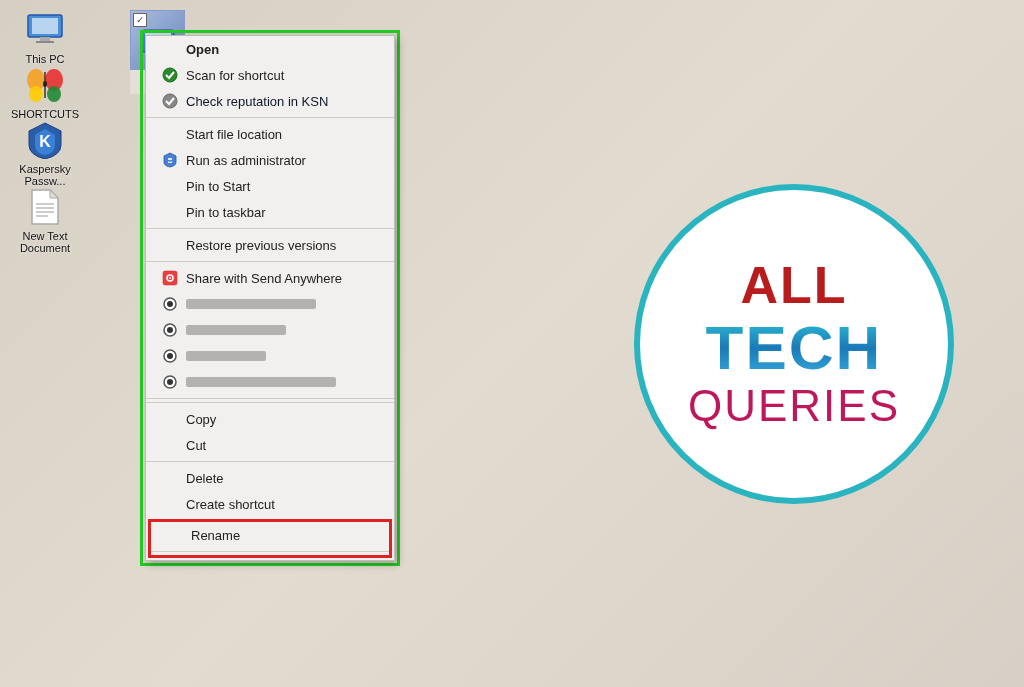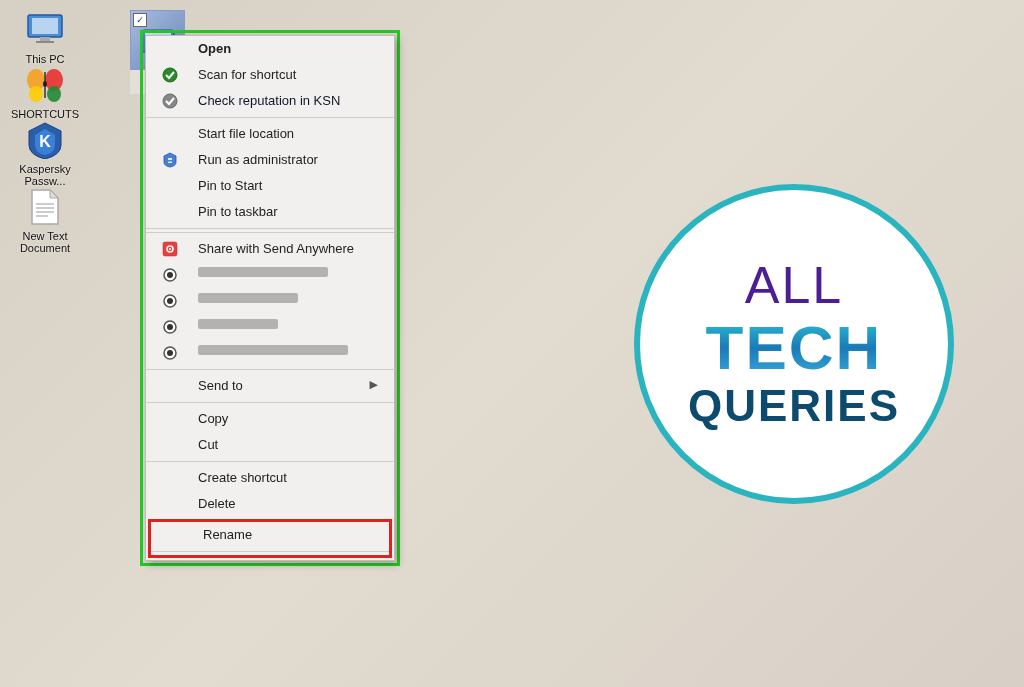--- a/index.html
+++ b/index.html
@@ -75,22 +75,22 @@
       border: 1px solid #c0bdb8;
       box-shadow: 3px 3px 8px rgba(0,0,0,0.3);
       width: 250px;
       user-select: none;
     }
 
     .menu-item {
       padding: 5px 16px;
       cursor: pointer;
       display: flex;
-      align-items: flex-start;
-      gap: 20px;
+      align-items: center;
+      gap: 8px;
       font-size: 13px;
       color: #222;
       white-space: nowrap;
     }
 
     .menu-item.disabled {
       color: #0f172a;
     }
 
     .menu-item.bold {
@@ -158,44 +158,44 @@
       position: relative;
     }
 
     .logo-text {
       text-align: center;
       line-height: 1.1;
     }
 
     .logo-all {
       font-size: 52px;
-      font-weight: 400;
-      color: #4c1d95;
+      font-weight: 700;
+      color: #b91c1c;
       letter-spacing: 2px;
       font-family: Arial Black, Arial, sans-serif;
       display: block;
     }
 
     .logo-tech {
       font-size: 62px;
       font-weight: 700;
       font-family: Arial Black, Arial, sans-serif;
       letter-spacing: 2px;
       display: block;
       background: linear-gradient(180deg, #2ec8d8 0%, #1a7ab8 50%, #3ab0e0 100%);
       -webkit-background-clip: text;
       -webkit-text-fill-color: transparent;
       background-clip: text;
       position: relative;
     }
 
     .logo-queries {
       font-size: 44px;
-      font-weight: 700;
-      color: #0c4a6e;
+      font-weight: 400;
+      color: #be185d;
       letter-spacing: 2px;
       font-family: Arial Black, Arial, sans-serif;
       display: block;
     }
 
     
     .selected-icon-area {
       position: absolute;
       left: 130px;
       top: 10px;
@@ -332,20 +332,24 @@
           <span>Pin to Start</span>
         </div>
 
         <div class="menu-item">
           <span class="item-icon"></span>
           <span>Pin to taskbar</span>
         </div>
 
         <div class="menu-separator"></div>
 
+        <div class="menu-item">
+          <span class="item-icon"></span>
+          <span>Restore previous versions</span>
+        </div>
 
         <div class="menu-separator"></div>
 
         <div class="menu-item">
           <span class="item-icon">
             <svg width="16" height="16" viewBox="0 0 16 16">
               <rect x="1" y="1" width="14" height="14" rx="2" fill="#e84040" stroke="#cc2222" stroke-width="0.5"></rect>
               <circle cx="8" cy="8" r="3" fill="none" stroke="white" stroke-width="1.5"></circle>
               <circle cx="8" cy="8" r="1" fill="white"></circle>
             </svg>
@@ -388,48 +392,43 @@
             <svg width="14" height="14" viewBox="0 0 14 14">
               <circle cx="7" cy="7" r="6" fill="white" stroke="#555" stroke-width="1.5"></circle>
               <circle cx="7" cy="7" r="3" fill="#333"></circle>
             </svg>
           </span>
           <span class="blurred-text" style="width:150px;"></span>
         </div>
 
         <div class="menu-separator"></div>
 
-        <div class="menu-item">
-          <span class="item-icon"></span>
-          <span>Send to</span>
-          <span class="item-arrow">▶</span>
-        </div>
 
         <div class="menu-separator"></div>
 
         <div class="menu-item">
           <span class="item-icon"></span>
           <span>Copy</span>
         </div>
 
         <div class="menu-item">
           <span class="item-icon"></span>
           <span>Cut</span>
         </div>
 
         <div class="menu-separator"></div>
 
         <div class="menu-item">
           <span class="item-icon"></span>
+          <span>Delete</span>
+        </div>
+
+        <div class="menu-item">
+          <span class="item-icon"></span>
           <span>Create shortcut</span>
-        </div>
-
-        <div class="menu-item">
-          <span class="item-icon"></span>
-          <span>Delete</span>
         </div>
 
         <div class="red-border-wrapper">
 
           <div class="menu-item">
             <span class="item-icon"></span>
             <span>Rename</span>
           </div>
 
           <div class="menu-separator"></div>

